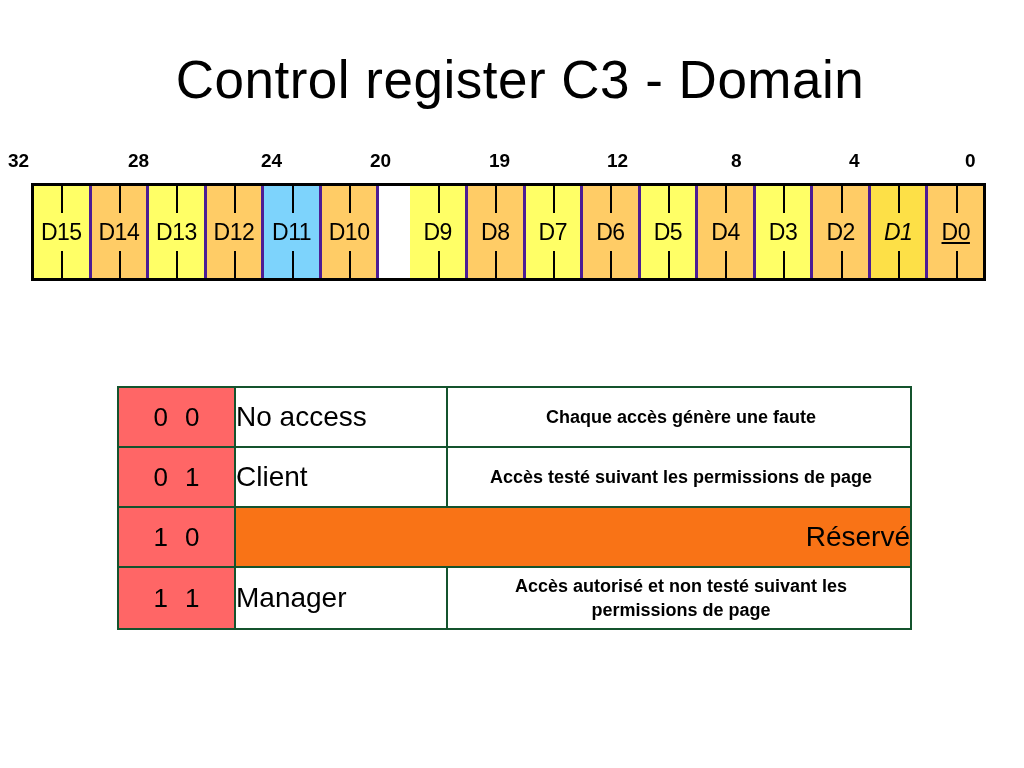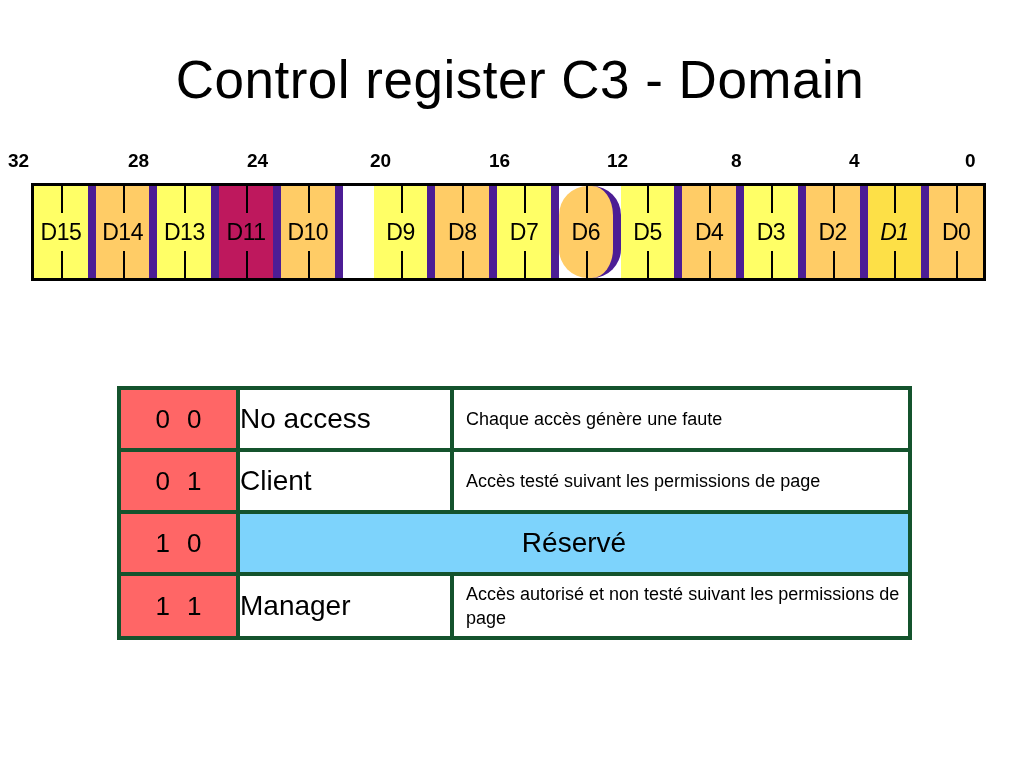--- a/index.html
+++ b/index.html
@@ -58,27 +58,27 @@
     width: 955px;
     height: 98px;
     border: 3px solid #000000;
     box-sizing: border-box;
     display: flex;
     background: #ffffff;
   }
   .bit-cell {
     flex: 1 1 0;
     position: relative;
-    border-right: 8px solid #4c1d95;
+    border-right: 3px solid #4c1d95;
     box-sizing: border-box;
     display: flex;
     align-items: center;
     justify-content: center;
   }
-  .bit-cell:last-child { border-right: none; }
+  .bit-cell:last-child { border-right: none; text-decoration: underline; }
   .bit-cell.yellow { background: #ffff66; }
   .bit-cell.orange { background: #ffcc66; }
   .bit-cell .bit-label {
     position: relative;
     z-index: 2;
     font-size: 23px;
     font-weight: 400;
     font-family: "Liberation Sans", sans-serif;
     color: #000000;
     letter-spacing: -0.5px;
@@ -99,67 +99,68 @@
   #permission-table {
     position: absolute;
     left: 117px;
     top: 386px;
     width: 795px;
     border-collapse: collapse;
     table-layout: fixed;
     background: #ffffff;
   }
   #permission-table td {
-    border: 4px solid #14532d;
+    border: 2px solid #14532d;
     padding: 0;
     vertical-align: middle;
   }
   #permission-table .col-code {
     width: 110px;
     background: #ff6666;
     text-align: center;
     font-size: 26px;
     font-weight: 400;
     letter-spacing: 5px;
     padding: 0 0 0 5px;
   }
   #permission-table .col-name {
     width: 210px;
     font-size: 28px;
     font-weight: 400;
   }
   #permission-table .col-desc {
     font-size: 18px;
-    font-weight: 400;
+    font-weight: 700;
     padding-left: 12px;
     padding-right: 8px;
     line-height: 24px;
+    text-align: center;
   }
   #permission-table tr.row-reserved td.col-reserved {
     background: #ff6666;
     text-align: center;
     font-size: 28px;
     font-weight: 400;
   }
   #permission-table tr.r0 td { height: 58px; }
   #permission-table tr.r1 td { height: 58px; }
   #permission-table tr.r2 td { height: 58px; }
   #permission-table tr.r3 td { height: 60px; }
 </style>
 </head>
 <body>
 
 <div id="slide-title">Control register C3 - Domain</div>
 
 <div id="bit-scale">
   <span class="scale-tick-label" style="left:8px">32</span>
   <span class="scale-tick-label" style="left:128px">28</span>
-  <span class="scale-tick-label" style="left:247px">24</span>
+  <span class="scale-tick-label" style="left:261px">24</span>
   <span class="scale-tick-label" style="left:370px">20</span>
-  <span class="scale-tick-label" style="left:489px">16</span>
+  <span class="scale-tick-label" style="left:489px">19</span>
   <span class="scale-tick-label" style="left:607px">12</span>
   <span class="scale-tick-label" style="left:731px">8</span>
   <span class="scale-tick-label" style="left:849px">4</span>
   <span class="scale-tick-label" style="left:965px">0</span>
 </div>
 
 <div id="bit-field">
   <div class="bit-cell yellow" style="background: rgb(255, 255, 102);">
     <span class="tick-top"></span>
     <span class="tick-bottom"></span>
@@ -168,21 +169,26 @@
   <div class="bit-cell orange" style="background: rgb(255, 204, 102);">
     <span class="tick-top"></span>
     <span class="tick-bottom"></span>
     <span class="bit-label">D14</span>
   </div>
   <div class="bit-cell yellow" style="background: rgb(255, 255, 102);">
     <span class="tick-top"></span>
     <span class="tick-bottom"></span>
     <span class="bit-label">D13</span>
   </div>
-  <div class="bit-cell yellow" style="background: #be185d;">
+  <div class="bit-cell orange" style="background: rgb(255, 204, 102);">
+    <span class="tick-top"></span>
+    <span class="tick-bottom"></span>
+    <span class="bit-label">D12</span>
+  </div>
+  <div class="bit-cell yellow" style="background: #7dd3fc;">
     <span class="tick-top"></span>
     <span class="tick-bottom"></span>
     <span class="bit-label">D11</span>
   </div>
   <div class="bit-cell orange" style="background: rgb(255, 204, 102); text-align: right;">
     <span class="tick-top"></span>
     <span class="tick-bottom"></span>
     <span class="bit-label">D10</span>
   </div>
   <div class="bit-cell yellow" style="background: rgb(255, 255, 102); margin-left: 31px;">
@@ -193,21 +199,21 @@
   <div class="bit-cell orange" style="background: rgb(255, 204, 102);">
     <span class="tick-top"></span>
     <span class="tick-bottom"></span>
     <span class="bit-label">D8</span>
   </div>
   <div class="bit-cell yellow" style="background: rgb(255, 255, 102);">
     <span class="tick-top"></span>
     <span class="tick-bottom"></span>
     <span class="bit-label">D7</span>
   </div>
-  <div class="bit-cell orange" style="background: rgb(255, 204, 102); border-radius: 29px;">
+  <div class="bit-cell orange" style="background: rgb(255, 204, 102);">
     <span class="tick-top"></span>
     <span class="tick-bottom"></span>
     <span class="bit-label">D6</span>
   </div>
   <div class="bit-cell yellow" style="background: rgb(255, 255, 102);">
     <span class="tick-top"></span>
     <span class="tick-bottom"></span>
     <span class="bit-label">D5</span>
   </div>
   <div class="bit-cell orange" style="background: rgb(255, 204, 102);">
@@ -244,21 +250,21 @@
       <td class="col-name">No access</td>
       <td class="col-desc">Chaque accès génère une faute</td>
     </tr>
     <tr class="r1">
       <td class="col-code" style="background: rgb(255, 102, 102);">0 1</td>
       <td class="col-name">Client</td>
       <td class="col-desc">Accès testé suivant les permissions de page</td>
     </tr>
     <tr class="r2 row-reserved">
       <td class="col-code" style="background: rgb(255, 102, 102);">1 0</td>
-      <td class="col-reserved" colspan="2" style="background: #7dd3fc;">Réservé</td>
+      <td class="col-reserved" colspan="2" style="background: #f97316; text-align: right;">Réservé</td>
     </tr>
     <tr class="r3">
       <td class="col-code" style="background: rgb(255, 102, 102);">1 1</td>
       <td class="col-name">Manager</td>
       <td class="col-desc">Accès autorisé et non testé suivant les permissions de page</td>
     </tr>
   </tbody>
 </table>
 
 </body></html>

